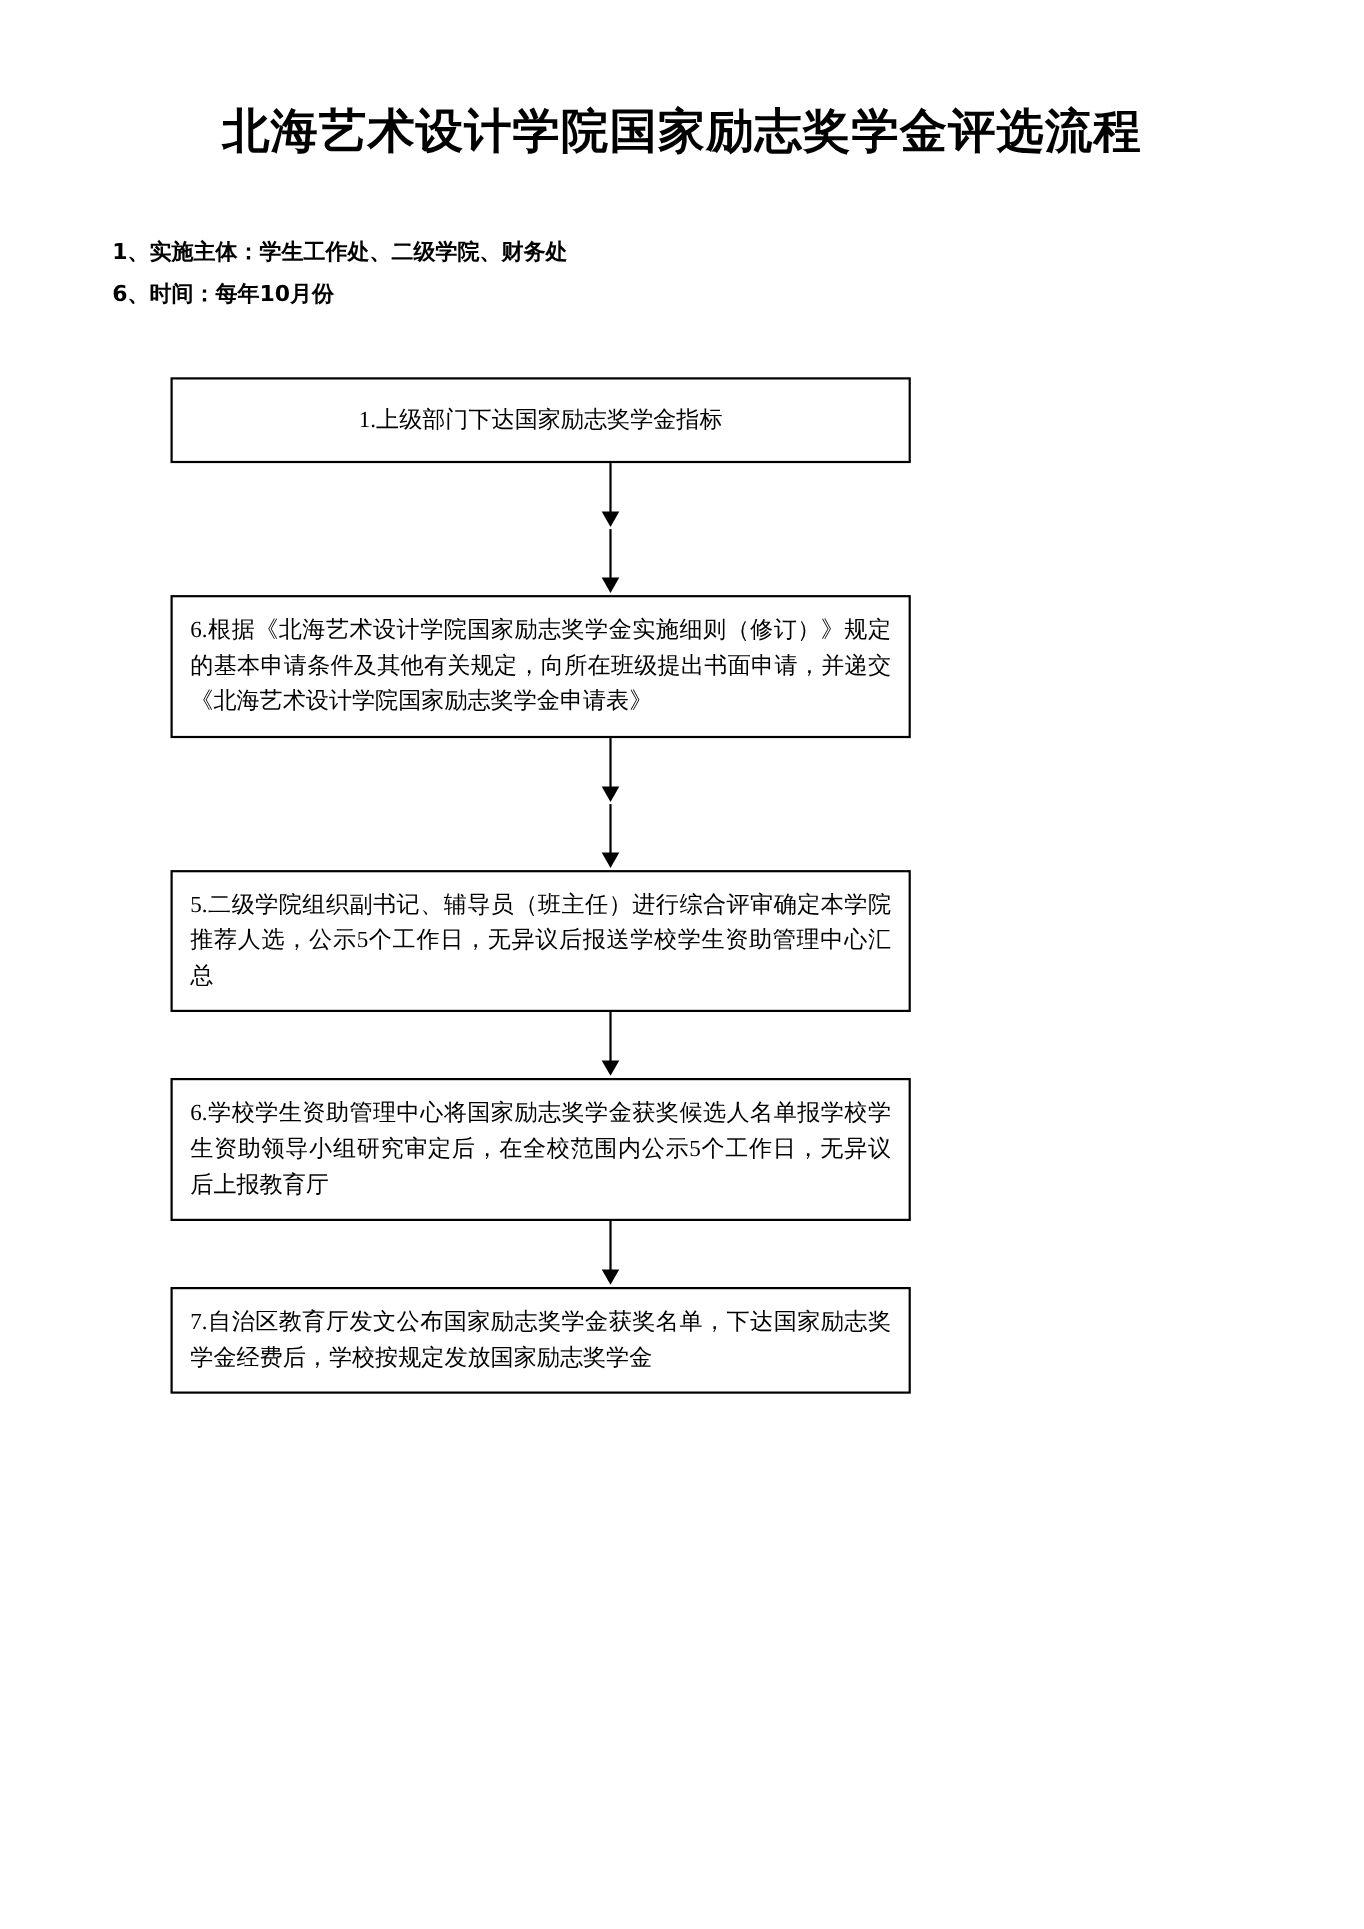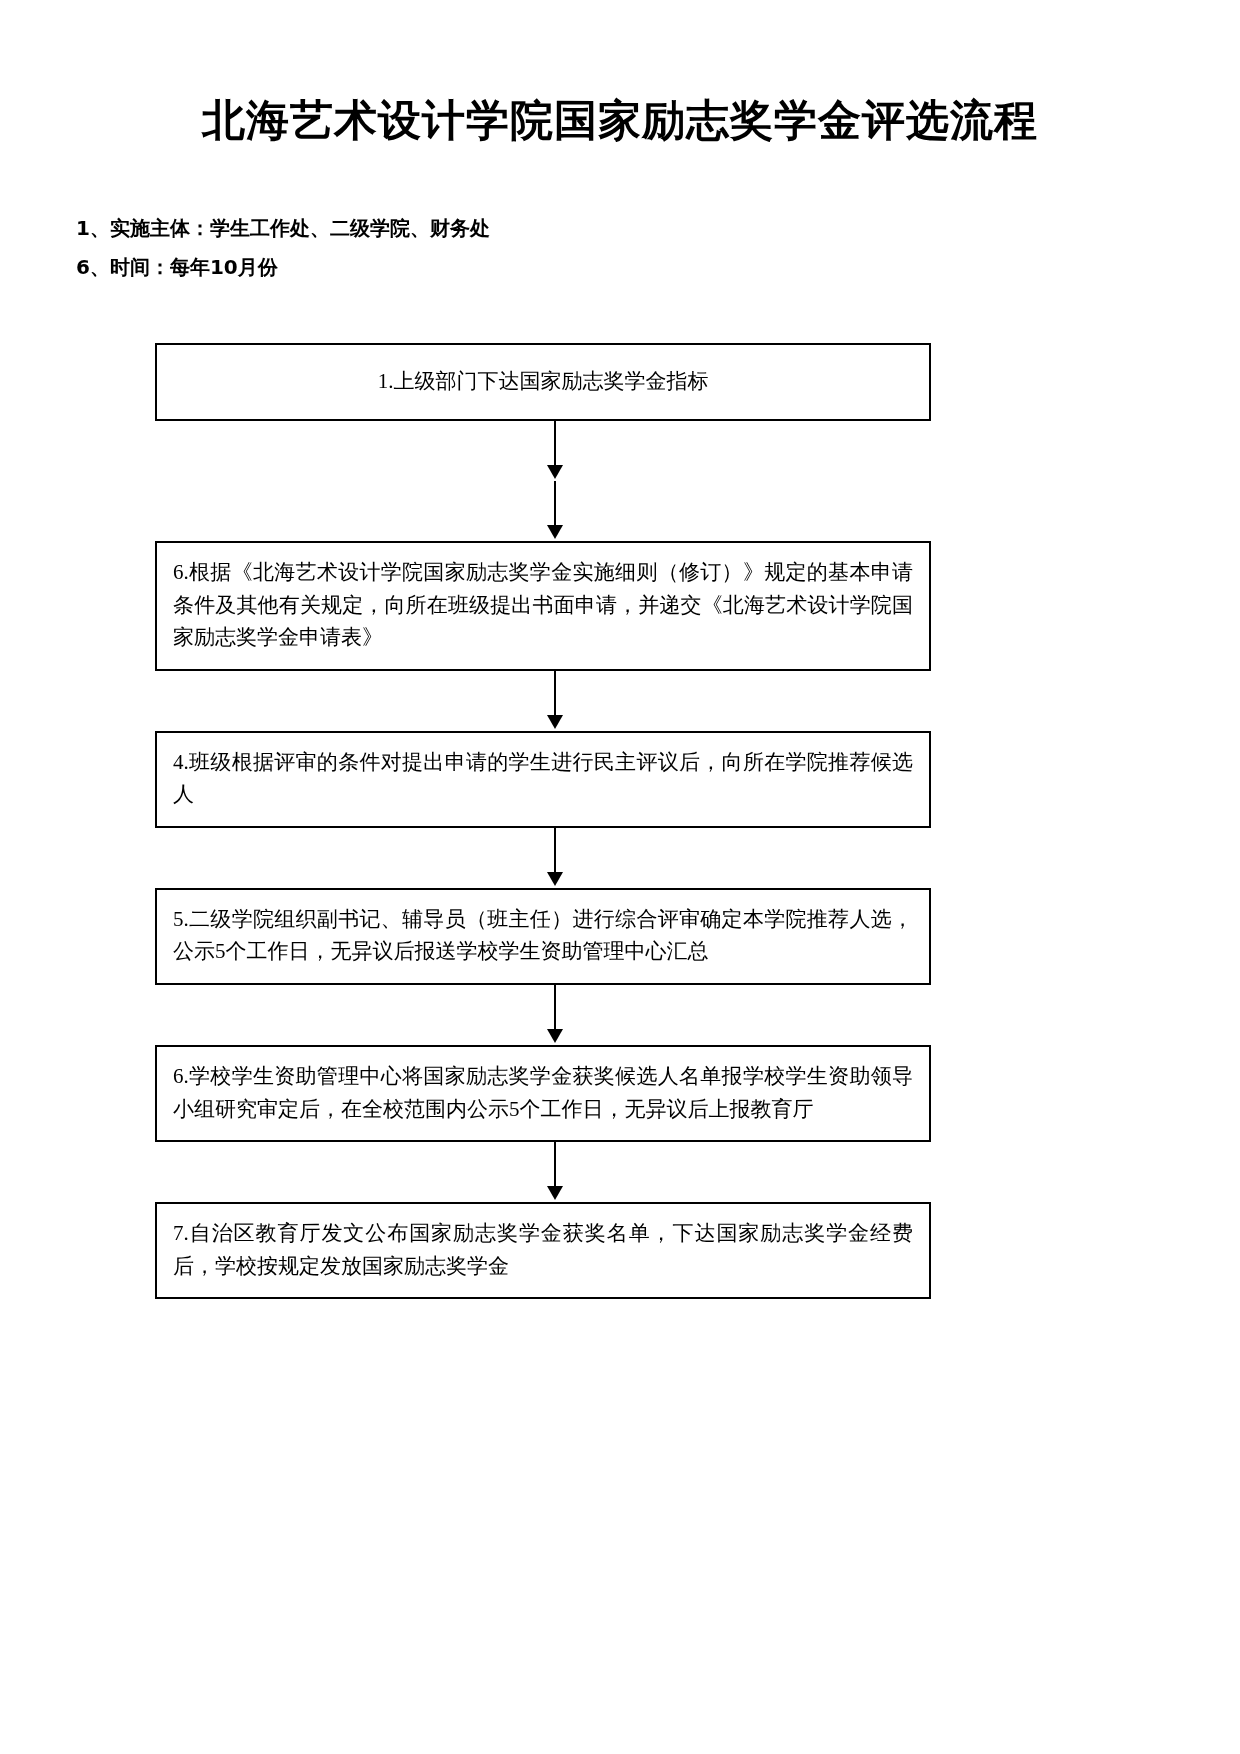--- a/index.html
+++ b/index.html
@@ -29,38 +29,38 @@
     font-size: 43px;
     letter-spacing: 1px;
     margin: 0;
     padding-top: 95px;
     padding-left: 30px;
     padding-right: 30px;
     line-height: 1.2;
   }
   .meta {
     margin-top: 62px;
-    padding-left: 76px;
+    padding-left: 102px;
     font-family: "DejaVu Sans", "Liberation Sans", sans-serif;
     font-size: 20px;
     font-weight: bold;
     line-height: 1.95;
   }
   .meta-line {
     white-space: nowrap;
   }
   .flow {
     margin-top: 56px;
     padding-left: 155px;
     padding-right: 155px;
   }
   .node {
     border: 2px solid #000000;
     box-sizing: border-box;
-    width: 776px;
+    width: 673px;
     padding: 13px 16px 15px 16px;
     font-size: 21px;
     line-height: 1.55;
     background: #ffffff;
     text-align: justify;
   }
   .node.center {
     text-align: center;
     padding-top: 20px;
     padding-bottom: 22px;
@@ -118,21 +118,20 @@
       <div class="head"></div>
     </div>
 
     <div class="node">6.根据《北海艺术设计学院国家励志奖学金实施细则（修订）》规定的基本申请条件及其他有关规定，向所在班级提出书面申请，并递交《北海艺术设计学院国家励志奖学金申请表》</div>
 
     <div class="connector">
       <div class="line"></div>
       <div class="head"></div>
     </div>
 
-    <div class="node">4.班级根据评审的条件对提出申请的学生进行民主评议后，向所在学院推荐候选人</div>
 
     <div class="connector">
       <div class="line"></div>
       <div class="head"></div>
     </div>
 
     <div class="node">5.二级学院组织副书记、辅导员（班主任）进行综合评审确定本学院推荐人选，公示5个工作日，无异议后报送学校学生资助管理中心汇总</div>
 
     <div class="connector">
       <div class="line"></div>

